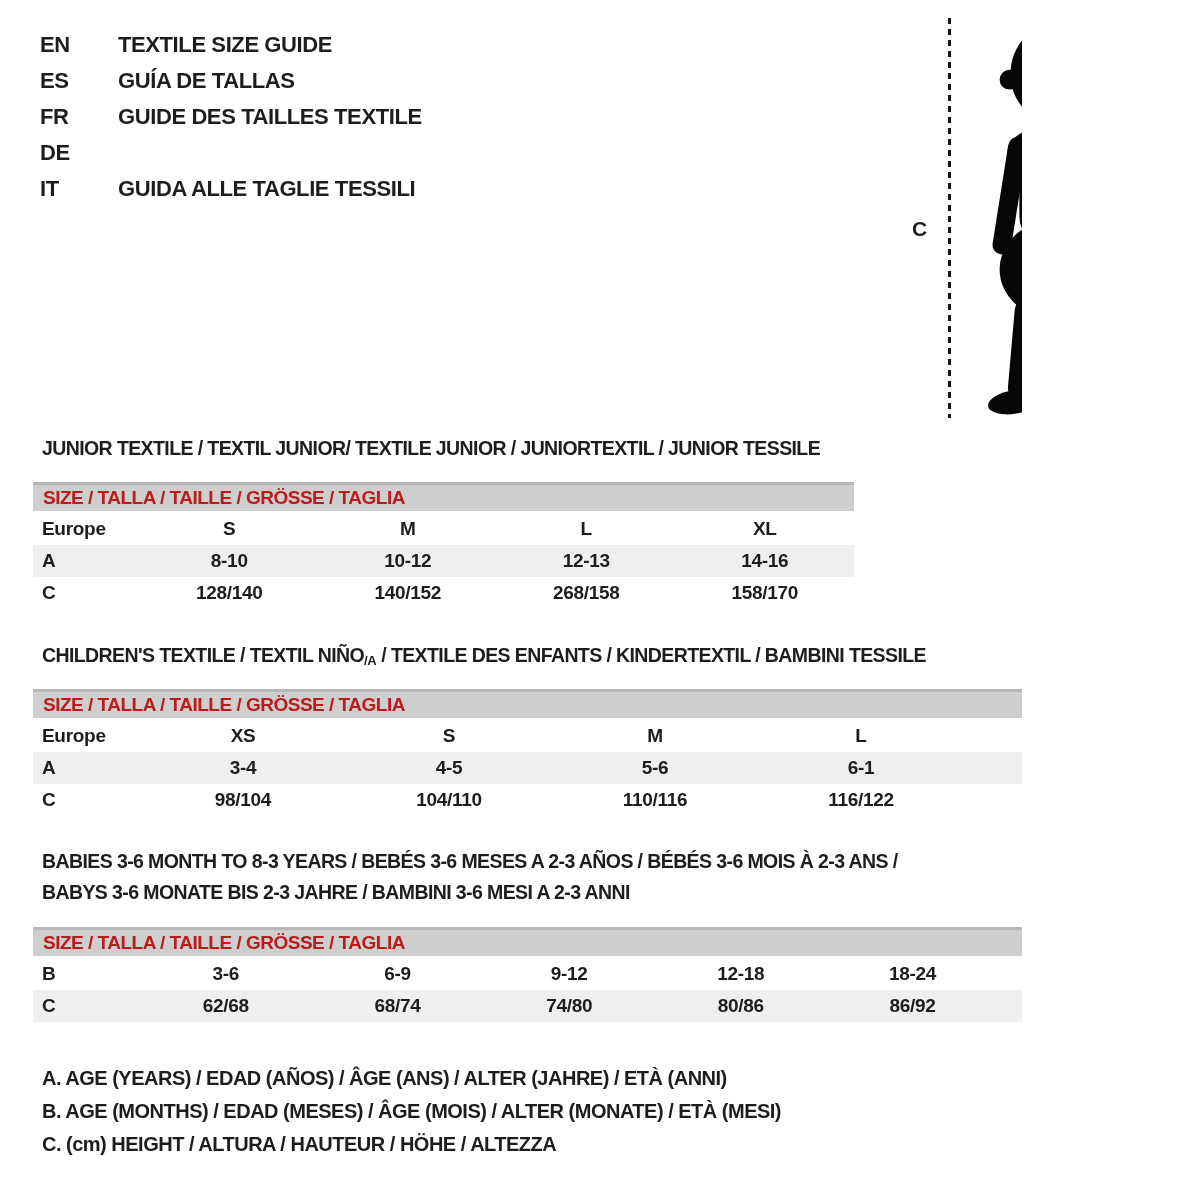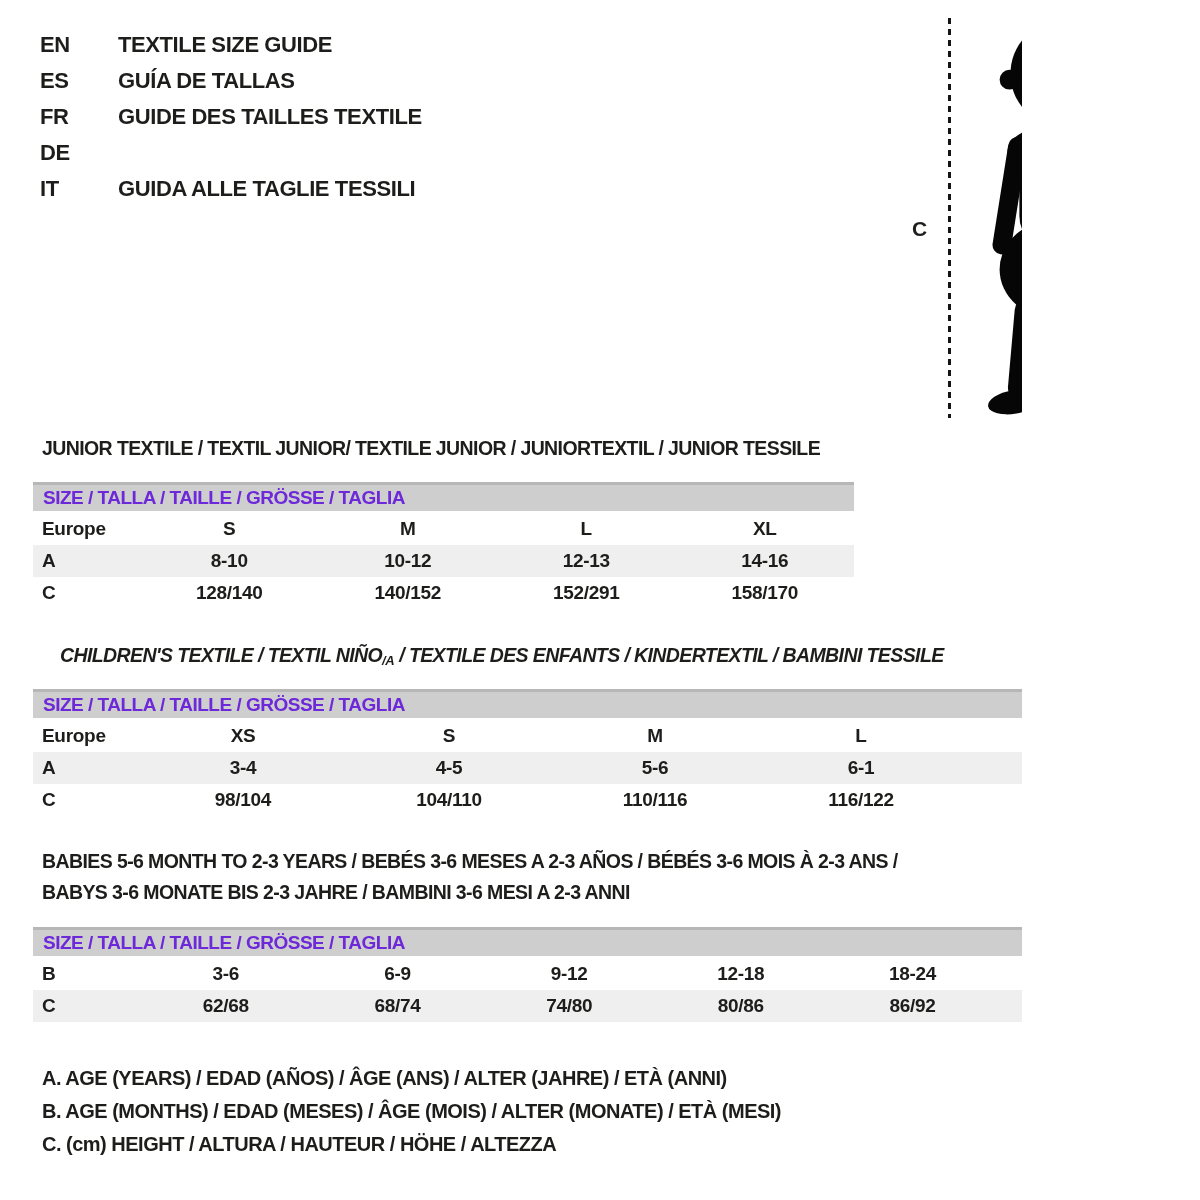--- a/index.html
+++ b/index.html
@@ -21,32 +21,32 @@
   .measure-line{
     position:absolute;left:948px;top:18px;width:3px;height:400px;
     background:repeating-linear-gradient(to bottom,#141414 0 6px,transparent 6px 11px);
   }
   .measure-label{position:absolute;left:912px;top:217px;font-size:21px;}
   .baby-svg{position:absolute;left:968px;top:18px;}
 
   
   .section-title{position:absolute;font-size:19.5px;letter-spacing:-0.6px;white-space:nowrap;}
   .title-junior{left:42px;top:437px;}
-  .title-children{left:60px;top:644px;font-style:italic;}
+  .title-children{left:42px;top:644px;}
   .title-babies{left:42px;top:846px;line-height:31px;}
   .sub{font-size:13px;vertical-align:-3px;letter-spacing:-0.3px;}
 
   
   .stable{position:absolute;left:33px;}
   .table-junior{top:482px;width:821px;}
   .table-children{top:689px;width:1137px;}
   .table-babies{top:927px;width:1137px;}
   .size-bar{
     height:29px;box-sizing:border-box;background:#cecece;border-top:3px solid #b7b7b7;
-    padding-left:10px;font-size:19px;line-height:25px;color:#6d28d9;letter-spacing:-0.5px;
+    padding-left:10px;font-size:19px;line-height:25px;color:#b91c1c;letter-spacing:-0.5px;
     margin-bottom:2px;
   }
   .trow{display:flex;align-items:center;height:32px;font-size:19px;letter-spacing:-0.3px;}
   .trow .rlabel{width:107px;padding-left:9px;box-sizing:border-box;}
   .trow .cell{flex:1;text-align:center;}
   .alt{background:#efefef;}
 
   
   .footnotes{position:absolute;left:42px;top:1062px;font-size:20px;line-height:33px;letter-spacing:-0.5px;}
 </style>
@@ -121,21 +121,21 @@
       <span class="rlabel">A</span>
       <span class="cell">8-10</span>
       <span class="cell">10-12</span>
       <span class="cell">12-13</span>
       <span class="cell">14-16</span>
     </div>
     <div class="trow">
       <span class="rlabel">C</span>
       <span class="cell">128/140</span>
       <span class="cell">140/152</span>
-      <span class="cell">152/291</span>
+      <span class="cell">268/158</span>
       <span class="cell">158/170</span>
     </div>
   </div>
 
   <div class="section-title title-children">
     <span>CHILDREN'S TEXTILE / TEXTIL NIÑO</span><span class="sub">/A</span><span> / TEXTILE DES ENFANTS / KINDERTEXTIL / BAMBINI TESSILE</span>
   </div>
   <div class="stable table-children">
     <div class="size-bar">SIZE / TALLA / TAILLE / GRÖSSE / TAGLIA</div>
     <div class="trow">
@@ -158,21 +158,21 @@
       <span class="rlabel">C</span>
       <span class="cell">98/104</span>
       <span class="cell">104/110</span>
       <span class="cell">110/116</span>
       <span class="cell">116/122</span>
       <span class="cell">122/128</span>
     </div>
   </div>
 
   <div class="section-title title-babies">
-    <div>BABIES 5-6 MONTH TO 2-3 YEARS / BEBÉS 3-6 MESES A 2-3 AÑOS / BÉBÉS 3-6 MOIS À 2-3 ANS /</div>
+    <div>BABIES 3-6 MONTH TO 8-3 YEARS / BEBÉS 3-6 MESES A 2-3 AÑOS / BÉBÉS 3-6 MOIS À 2-3 ANS /</div>
     <div>BABYS 3-6 MONATE BIS 2-3 JAHRE / BAMBINI 3-6 MESI A 2-3 ANNI</div>
   </div>
   <div class="stable table-babies">
     <div class="size-bar">SIZE / TALLA / TAILLE / GRÖSSE / TAGLIA</div>
     <div class="trow">
       <span class="rlabel">B</span>
       <span class="cell">3-6</span>
       <span class="cell">6-9</span>
       <span class="cell">9-12</span>
       <span class="cell">12-18</span>

